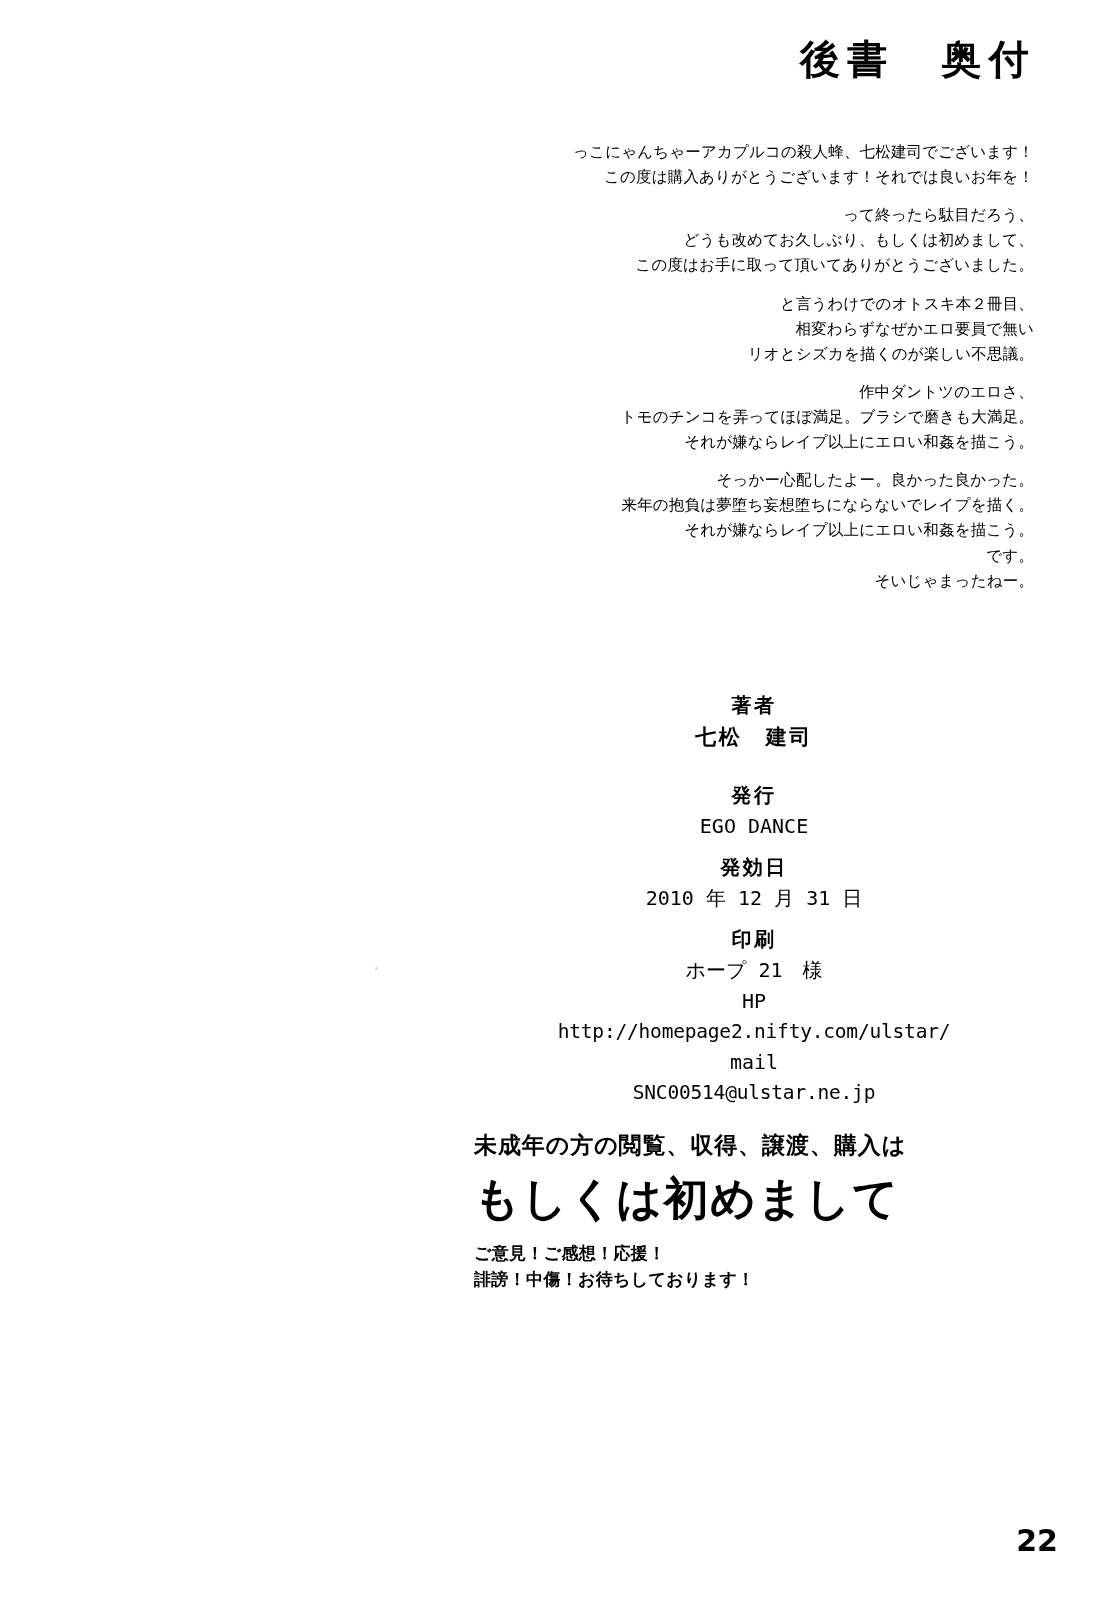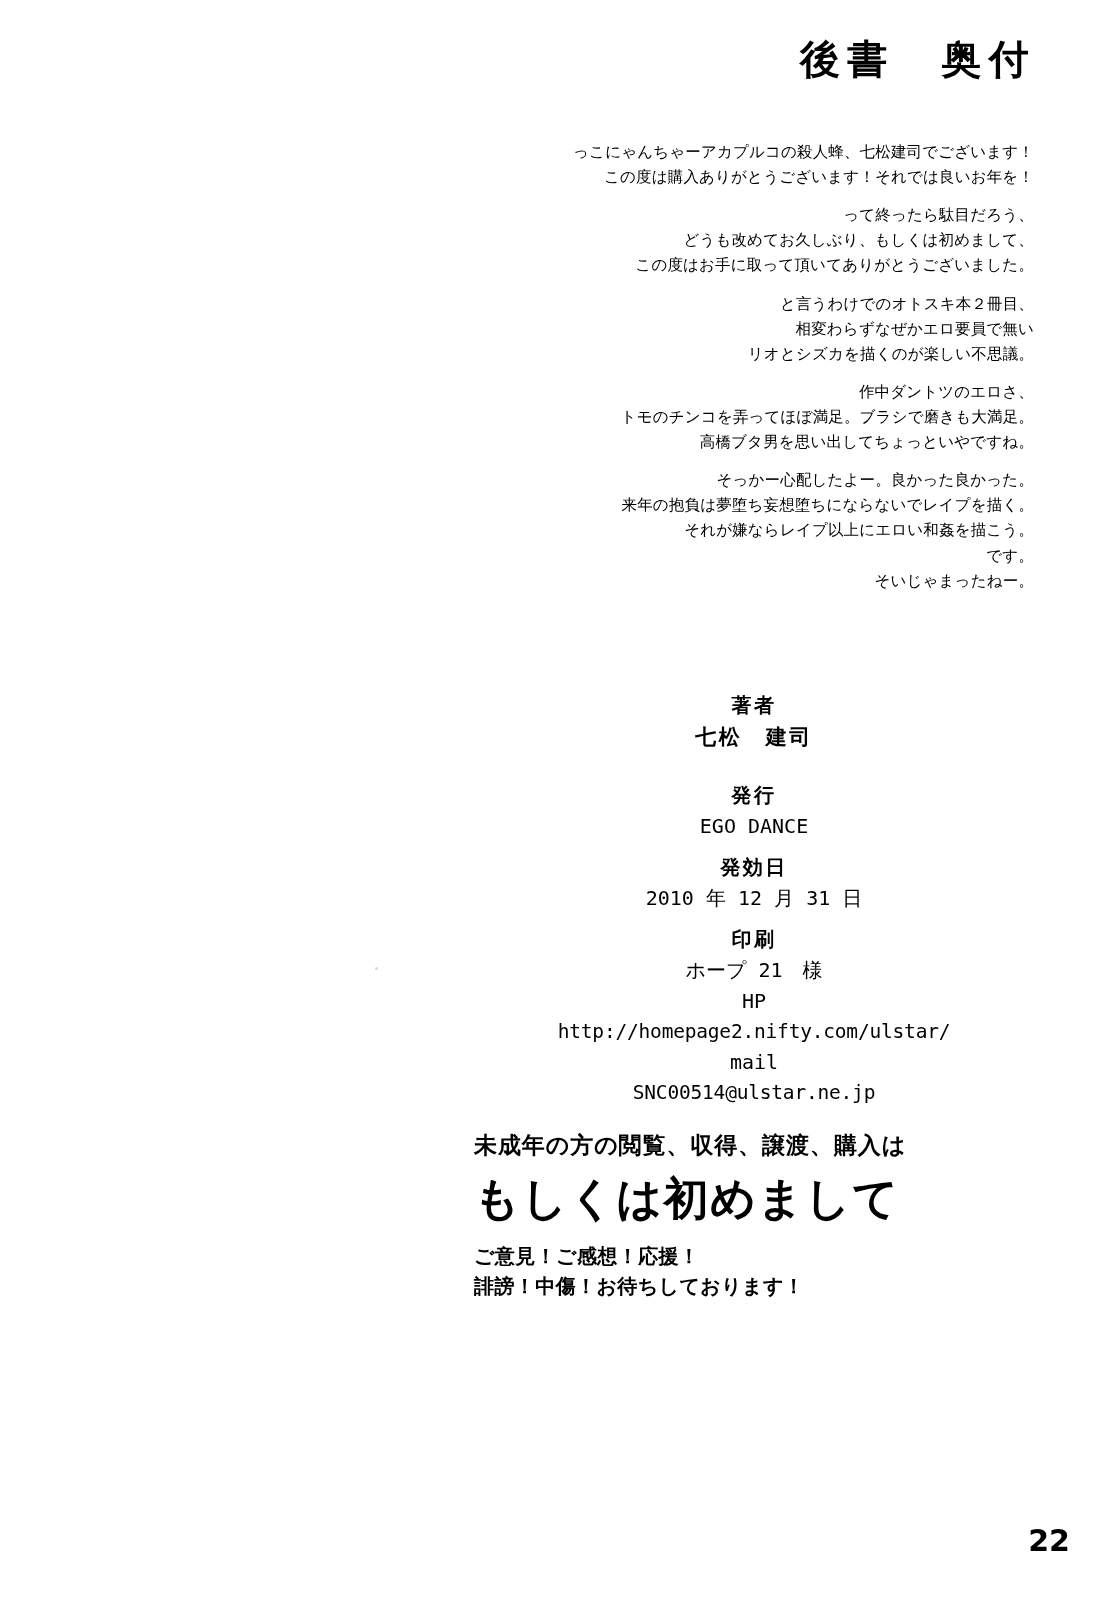--- a/index.html
+++ b/index.html
@@ -104,31 +104,31 @@
   }
   .notice .big {
     font-size: 45px;
     font-weight: bold;
     letter-spacing: 0.03em;
     line-height: 1.35;
     margin-top: 6px;
   }
   .notice .tail {
     margin-top: 12px;
-    font-size: 20px;
+    font-size: 17px;
     font-weight: bold;
     letter-spacing: 0.02em;
     line-height: 1.5;
     white-space: pre-line;
   }
 
   
   .page-number {
     position: absolute;
-    right: 50px;
+    right: 62px;
     bottom: 42px;
     font-size: 30px;
     font-weight: bold;
     font-family: "DejaVu Sans", sans-serif;
   }
 
   
   .speck {
     position: absolute;
     left: 375px;
@@ -150,21 +150,21 @@
     <p class="para">っこにゃんちゃーアカプルコの殺人蜂、七松建司でございます！
 この度は購入ありがとうございます！それでは良いお年を！</p>
     <p class="para gap-lg">って終ったら駄目だろう、
 どうも改めてお久しぶり、もしくは初めまして、
 この度はお手に取って頂いてありがとうございました。</p>
     <p class="para gap-lg">と言うわけでのオトスキ本２冊目、
 相変わらずなぜかエロ要員で無い
 リオとシズカを描くのが楽しい不思議。</p>
     <p class="para">作中ダントツのエロさ、
 トモのチンコを弄ってほぼ満足。ブラシで磨きも大満足。
-高橋ブタ男を思い出してちょっといやですね。</p>
+それが嫌ならレイプ以上にエロい和姦を描こう。</p>
     <p class="para gap-lg">そっかー心配したよー。良かった良かった。
 来年の抱負は夢堕ち妄想堕ちにならないでレイプを描く。
 それが嫌ならレイプ以上にエロい和姦を描こう。
 です。
 そいじゃまったねー。</p>
   </div>
 
   <div class="colophon">
     <div class="lbl first">著者</div>
     <div class="val bold">七松　建司</div>

